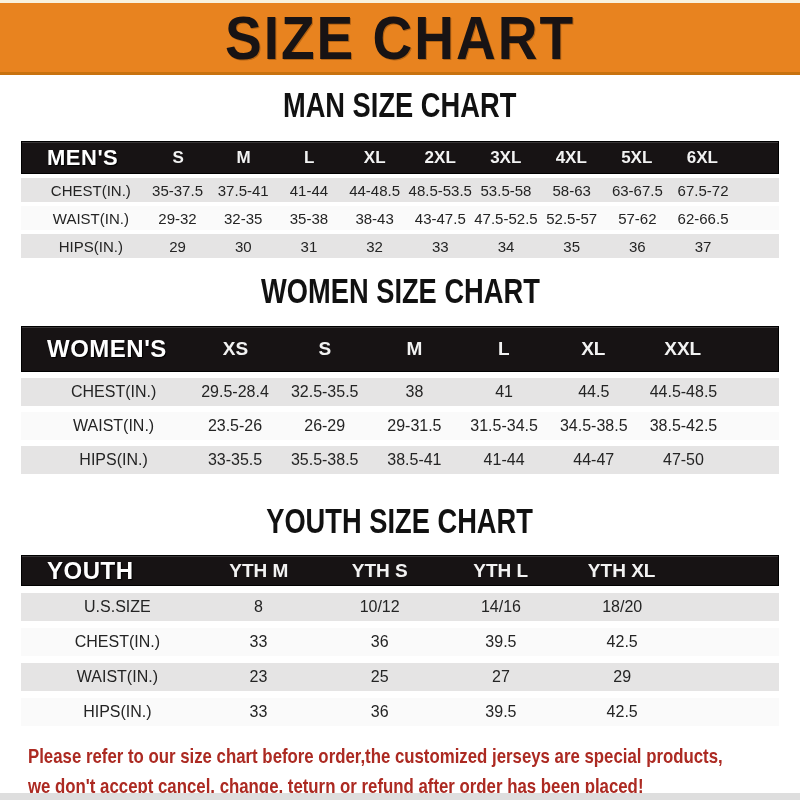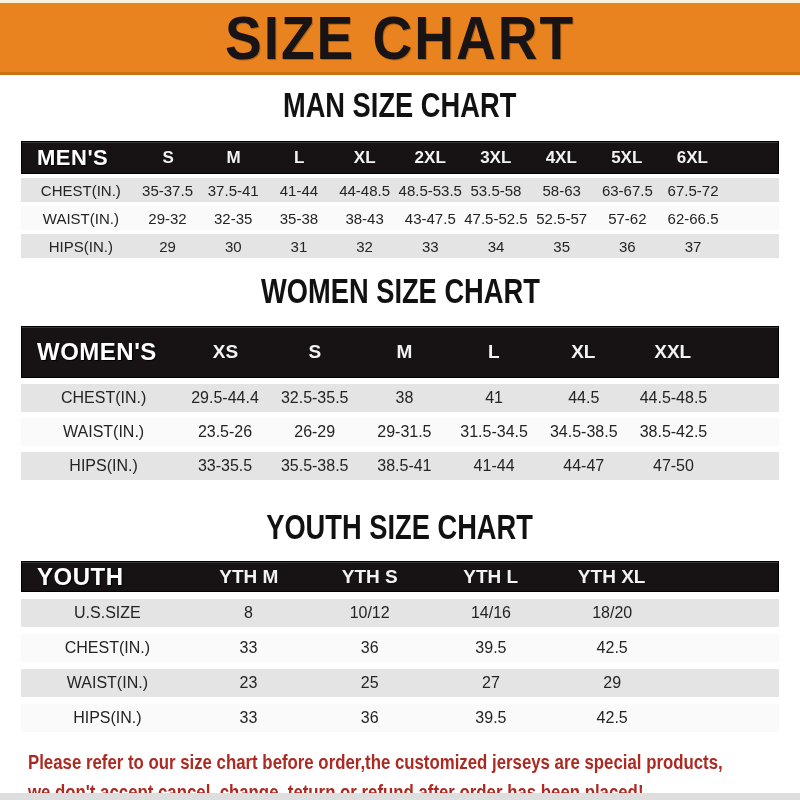--- a/index.html
+++ b/index.html
@@ -51,26 +51,27 @@
   
   .size-table { width: 100%; }
   .thead {
     display: flex;
     align-items: center;
     background: var(--band-bg, #171314);
     border: 1px solid #000;
     box-shadow: inset 0 1px 0 rgba(255,255,255,.15);
   }
   .men   .thead { height: 33px; }
-  .women .thead { height: 52px; }
+  .women .thead { height: 46px; }
   .youth .thead { height: 31px; }
 
   .label-cell {
     width: var(--label-w);
     padding-left: 15px;
+    margin-left: 10px;
   }
   .thead .label-cell {
     color: #ffffff;
     font-weight: 700;
     letter-spacing: .5px;
     text-shadow: 1px 1px 1px #000;
   }
   .men   .thead .label-cell { font-size: 22px; }
   .women .thead .label-cell,
   .youth .thead .label-cell { font-size: 24px; }
@@ -185,21 +186,21 @@
           <div class="label-cell">WOMEN'S</div>
           <div class="cell">XS</div>
           <div class="cell">S</div>
           <div class="cell">M</div>
           <div class="cell">L</div>
           <div class="cell">XL</div>
           <div class="cell">XXL</div>
         </div>
         <div class="trow gray">
           <div class="label-cell">CHEST(IN.)</div>
-          <div class="cell">29.5-44.4</div>
+          <div class="cell">29.5-28.4</div>
           <div class="cell">32.5-35.5</div>
           <div class="cell">38</div>
           <div class="cell">41</div>
           <div class="cell">44.5</div>
           <div class="cell">44.5-48.5</div>
         </div>
         <div class="trow light">
           <div class="label-cell">WAIST(IN.)</div>
           <div class="cell">23.5-26</div>
           <div class="cell">26-29</div>

